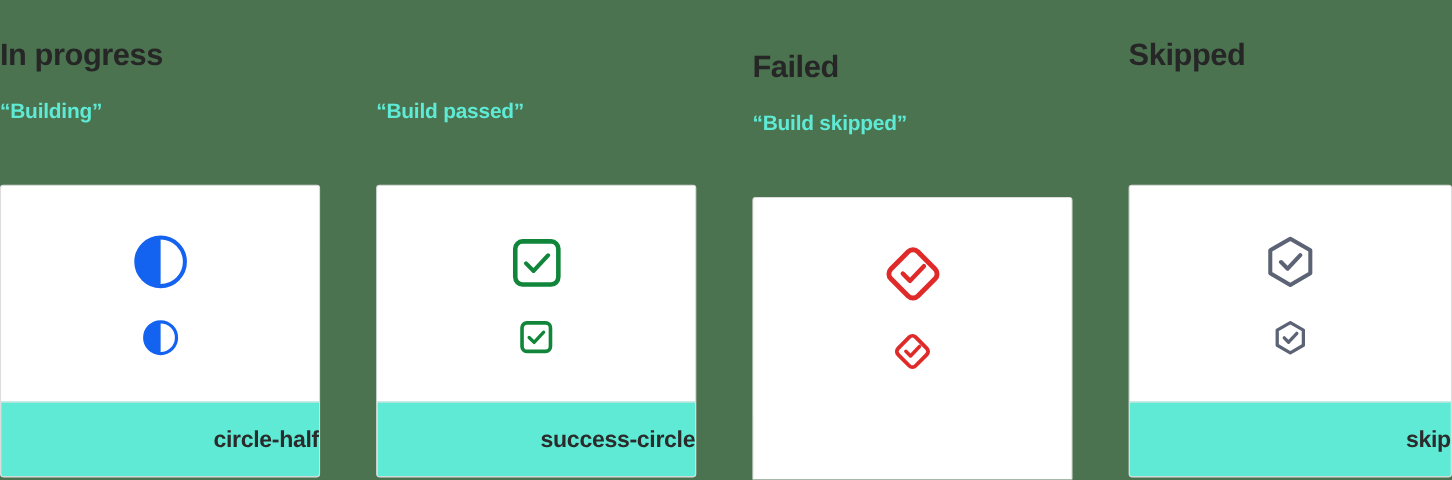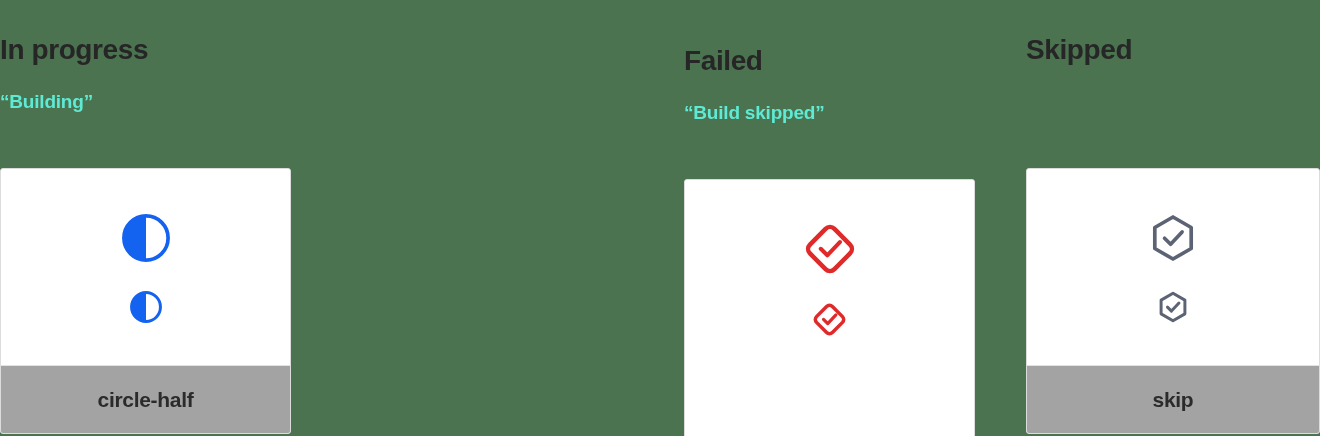--- a/index.html
+++ b/index.html
@@ -83,25 +83,25 @@
   .icon-big, .icon-small {
     display: block;
   }
 
   .card-footer {
     position: absolute;
     left: 0;
     right: 0;
     bottom: 0;
     height: 67px;
-    background: #a3a3a3;
+    background: #5eead4;
     border-top: 1px solid #e2e2e2;
     display: flex;
     align-items: center;
-    justify-content: center;
+    justify-content: flex-end;
   }
 
   .card-footer-label {
     font-size: 21px;
     font-weight: bold;
     color: #2b2b2b;
     letter-spacing: -0.3px;
     white-space: nowrap;
   }
 </style>
@@ -128,21 +128,40 @@
         </svg>
 
       </div>
       <div class="card-footer">
         <span class="card-footer-label">circle-half</span>
       </div>
     </div>
   </div>
 
   <div class="column col-1">
-
+    <div class="col-subtitle">“Build passed”</div>
+
+    <div class="card">
+      <div class="card-preview">
+
+        <svg class="icon-big" width="50" height="50" viewBox="0 0 24 24">
+          <rect x="2.6" y="2.6" width="18.8" height="18.8" rx="3.2" ry="3.2" fill="#ffffff" stroke="#11863a" stroke-width="2"></rect>
+          <path d="M7.3 12.2 L10.6 15.5 L16.9 8.7" fill="none" stroke="#11863a" stroke-width="1.8" stroke-linecap="round" stroke-linejoin="round"></path>
+        </svg>
+
+        <svg class="icon-small" width="33" height="33" viewBox="0 0 24 24">
+          <rect x="2.6" y="2.6" width="18.8" height="18.8" rx="3.2" ry="3.2" fill="#ffffff" stroke="#11863a" stroke-width="2.4"></rect>
+          <path d="M7.3 12.2 L10.6 15.5 L16.9 8.7" fill="none" stroke="#11863a" stroke-width="2.2" stroke-linecap="round" stroke-linejoin="round"></path>
+        </svg>
+
+      </div>
+      <div class="card-footer">
+        <span class="card-footer-label">success-circle</span>
+      </div>
+    </div>
   </div>
 
   <div class="column col-2">
     <div class="col-title">Failed</div>
     <div class="col-subtitle">“Build skipped”</div>
 
     <div class="card">
       <div class="card-preview">
 
         <svg class="icon-big" width="54" height="54" viewBox="0 0 24 24">

